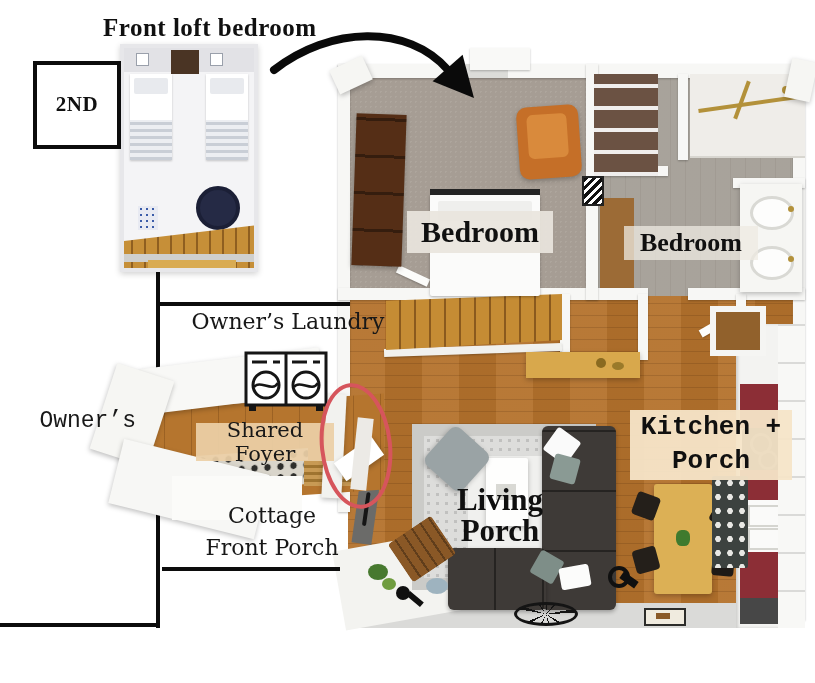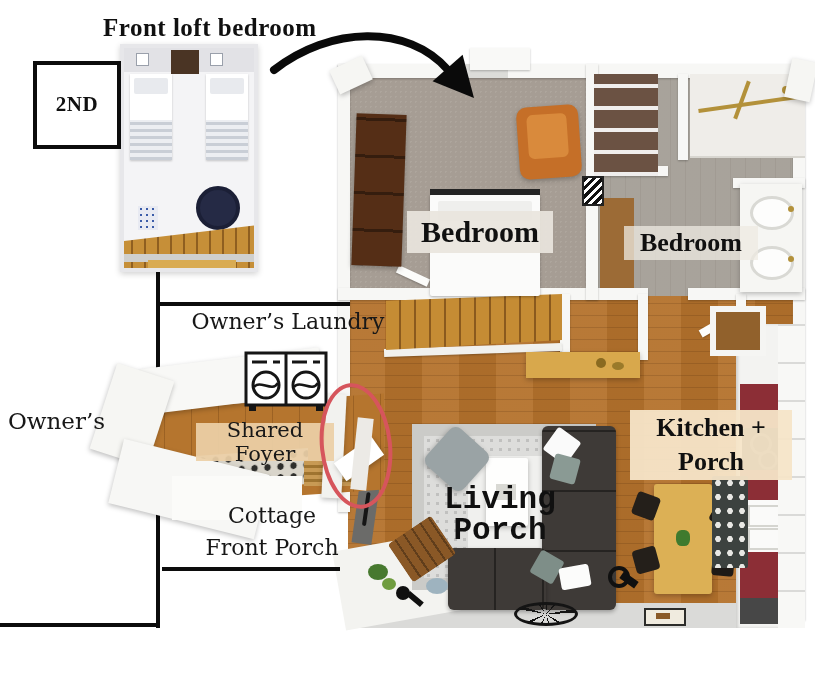--- a/index.html
+++ b/index.html
@@ -85,21 +85,21 @@
     <line x1="49" y1="12" x2="64" y2="12" stroke="#151515" stroke-width="3"></line>
     <line x1="70" y1="12" x2="77" y2="12" stroke="#151515" stroke-width="3"></line>
     <circle cx="23" cy="35" r="13" fill="none" stroke="#151515" stroke-width="3"></circle>
     <circle cx="63" cy="35" r="13" fill="none" stroke="#151515" stroke-width="3"></circle>
     <path d="M11,37 C17,29 29,43 35,33" fill="none" stroke="#151515" stroke-width="2.5"></path>
     <path d="M51,37 C57,29 69,43 75,33" fill="none" stroke="#151515" stroke-width="2.5"></path>
     <rect x="6" y="55" width="7" height="6" fill="#151515"></rect>
     <rect x="73" y="55" width="7" height="6" fill="#151515"></rect>
   </svg>
 
-  <div class="abs slab" style="left:8px;top:404px;width:128px;font-size:23px;text-align:left;line-height:1.55;z-index:10;">
+  <div class="abs slab" style="left:8px;top:404px;width:128px;font-size:23px;text-align:right;line-height:1.55;z-index:10;font-family:Liberation Mono, monospace;">
     <div>Owner’s</div>
   </div>
 
   <div class="abs slab center" style="left:196px;top:423px;width:138px;height:38px;background:rgba(236,208,167,.93);font-size:21px;z-index:10;">Shared Foyer</div>
 
   <div class="abs slab" style="left:186px;top:500px;width:172px;font-size:22px;text-align:center;line-height:1.45;z-index:10;">
     <div>Cottage</div>
     <div>Front Porch</div>
   </div>
 
@@ -209,25 +209,25 @@
     <div class="abs" style="left:404px;top:442px;width:44px;height:52px;background:#fafaf9;">
       <div class="abs" style="left:6px;top:5px;width:28px;height:18px;border:2px solid #d5d5d0;"></div>
       <div class="abs" style="left:6px;top:28px;width:28px;height:18px;border:2px solid #d5d5d0;"></div>
     </div>
     <div class="abs" style="left:402px;top:494px;width:56px;height:46px;background:#8c2e36;"></div>
     <div class="abs" style="left:402px;top:540px;width:40px;height:26px;background:#474747;"></div>
     <div class="abs" style="left:440px;top:266px;width:27px;height:304px;background:#f8f8f6;background-image:repeating-linear-gradient(0deg,transparent 0 36px,rgba(0,0,0,.12) 36px 38px);"></div>
 
     <div class="room-label didone" style="left:69px;top:108px;width:146px;height:42px;background:rgba(233,229,221,.92);font-size:30px;margin-top:45px;">Bedroom</div>
     <div class="room-label didone" style="left:286px;top:168px;width:134px;height:34px;background:rgba(238,234,226,.75);font-size:26px;">Bedroom</div>
-    <div class="room-label didone" style="left:292px;top:352px;width:162px;height:70px;background:rgba(246,229,200,.95);font-size:26px;line-height:1.3;">
+    <div class="room-label didone" style="left:292px;top:352px;width:162px;height:70px;background:rgba(246,229,200,.95);font-size:26px;line-height:1.3;font-family:Liberation Mono, monospace;">
       <span>Kitchen +</span>
       <span>Porch</span>
     </div>
-    <div class="room-label didone" style="left:104px;top:426px;width:116px;height:62px;font-size:31px;line-height:1.0;font-family:Liberation Mono, monospace;">
+    <div class="room-label didone" style="left:104px;top:426px;width:116px;height:62px;font-size:31px;line-height:1.0;">
       <span>Living</span>
       <span>Porch</span>
     </div>
   </div>
 
   <div class="abs shadow" style="left:333px;top:62px;width:36px;height:26px;background:#f6f6f3;transform:rotate(-25deg);z-index:2;"></div>
   <div class="abs shadow" style="left:788px;top:60px;width:26px;height:40px;background:#f6f6f3;transform:rotate(12deg);z-index:2;"></div>
 
 </div>
 

